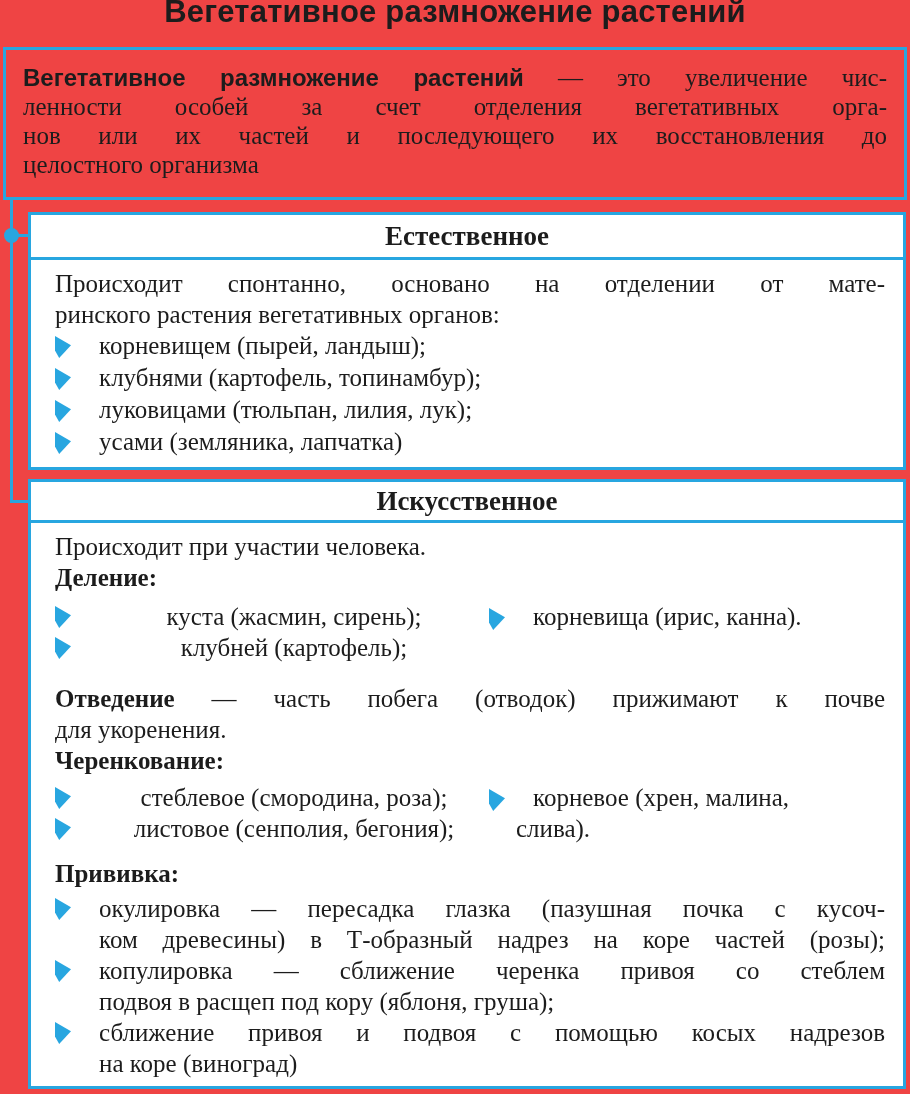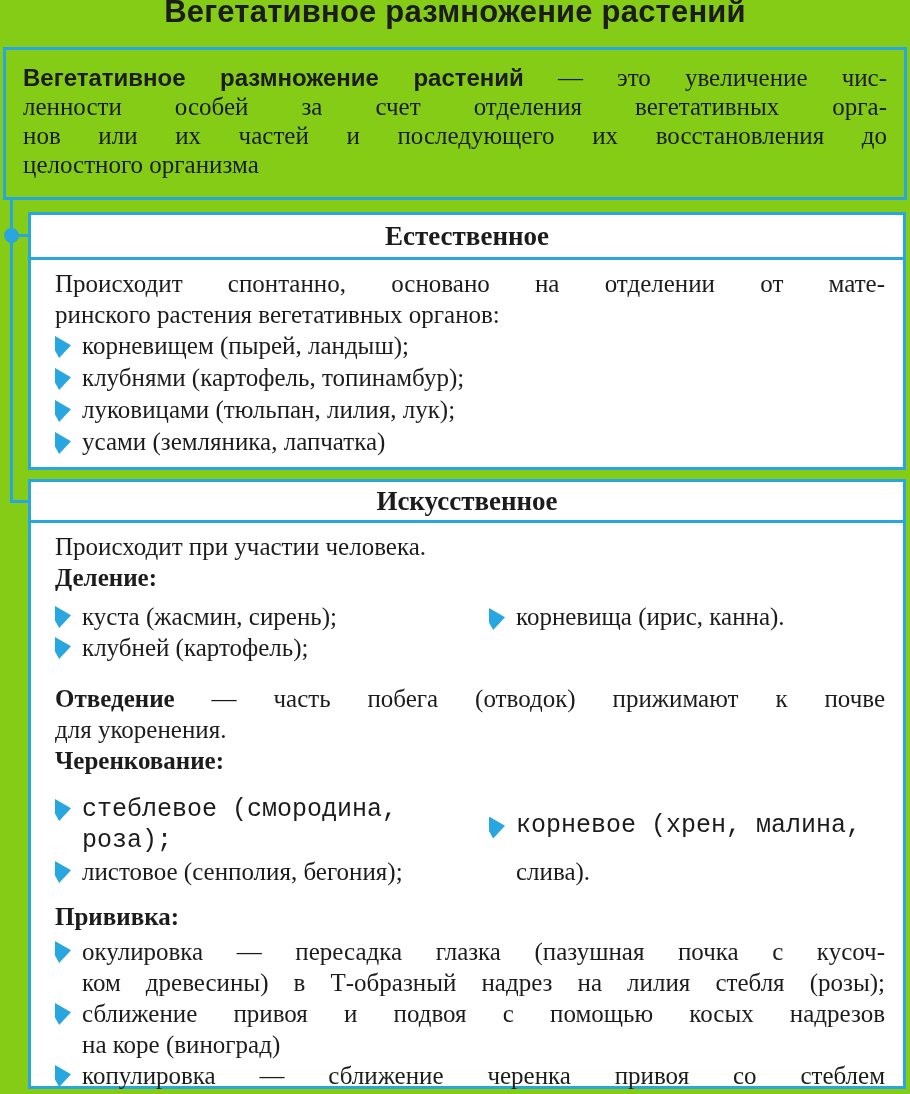--- a/index.html
+++ b/index.html
@@ -1,19 +1,19 @@
 <!DOCTYPE html>
 <html><head>
 <meta charset="utf-8">
 <style>
   :root{ --accent:#28a6e0; --ink:#1c1c1c; }
   html,body{margin:0;padding:0;background:#ffffff;}
   .page{
     position:relative; width:910px; height:1094px; overflow:hidden;
-    background:#84cc16; color:var(--ink);
+    background:#ef4444; color:var(--ink);
     font-family:"Liberation Serif", serif;
   }
   
   .page-title{
     position:absolute; top:-7px; left:0; width:100%;
     text-align:center;
     font-family:"Liberation Sans", sans-serif;
     font-weight:bold; font-size:31px; line-height:38px;
     letter-spacing:0.2px;
   }
@@ -46,37 +46,37 @@
   .sec-header{
     border-bottom:3px solid var(--accent);
     text-align:center; font-weight:bold; font-size:27px;
   }
   .sec-natural .sec-header   { height:42px; line-height:42px; }
   .sec-artificial .sec-header{ height:38px; line-height:38px; }
   .sec-body{ padding:8px 18px 0 24px; font-size:25px; line-height:31px; }
   .sec-natural .sec-body{ line-height:31px; }
   .lbl{ font-weight:bold; }
   
-  .b-row{ display:flex; align-items:flex-start; gap:11px; }
+  .b-row{ display:flex; align-items:flex-start; gap:28px; }
   .marker{
     flex:0 0 16px; width:16px; height:22px; margin-top:5px;
     background:var(--accent);
     clip-path:polygon(0 0, 100% 42%, 26% 100%, 0 66%);
   }
   .b-text{ flex:1; min-width:0; }
   .nat-bullets .b-row{ line-height:32px; }
   .nat-bullets .marker{ margin-top:6px; }
   
   .cols{ display:flex; }
-  .col-left { flex:0 0 434px; }
+  .col-left { flex:0 0 434px;text-align:center; }
   .col-right{ flex:1; min-width:0;align-items:center; }
   .indent-cont{ padding-left:27px; }
   
   .mt8 { margin-top:8px; }
-  .mt6 { margin-top:18px;font-family:Liberation Mono, monospace; }
+  .mt6 { margin-top:6px; }
   .mt14{ margin-top:14px; }
   .mt20{ margin-top:20px; }
   .mt4 { margin-top:4px; }
 </style>
 </head>
 <body>
 
 <div class="page">
 
   <div class="page-title">Вегетативное размножение растений</div>
@@ -170,34 +170,34 @@
           <span class="b-text">листовое (сенполия, бегония);</span>
         </div>
         <div class="col-right indent-cont">слива).</div>
       </div>
 
       <div class="lbl mt14">Прививка:</div>
       <div class="b-row mt4">
         <span class="marker"></span>
         <span class="b-text">
           <span class="just" style="display:block">окулировка — пересадка глазка (пазушная почка с кусоч-</span>
-          <span class="just" style="display:block">ком древесины) в Т-образный надрез на лилия стебля (розы);</span>
+          <span class="just" style="display:block">ком древесины) в Т-образный надрез на коре частей (розы);</span>
+        </span>
+      </div>
+      <div class="b-row">
+        <span class="marker"></span>
+        <span class="b-text">
+          <span class="just" style="display:block">копулировка — сближение черенка привоя со стеблем</span>
+          <span style="display:block">подвоя в расщеп под кору (яблоня, груша);</span>
         </span>
       </div>
       <div class="b-row">
         <span class="marker"></span>
         <span class="b-text">
           <span class="just" style="display:block">сближение привоя и подвоя с помощью косых надрезов</span>
           <span style="display:block">на коре (виноград)</span>
         </span>
       </div>
-      <div class="b-row">
-        <span class="marker"></span>
-        <span class="b-text">
-          <span class="just" style="display:block">копулировка — сближение черенка привоя со стеблем</span>
-          <span style="display:block">подвоя в расщеп под кору (яблоня, груша);</span>
-        </span>
-      </div>
 
     </div>
   </div>
 
 </div>
 
 </body></html>

